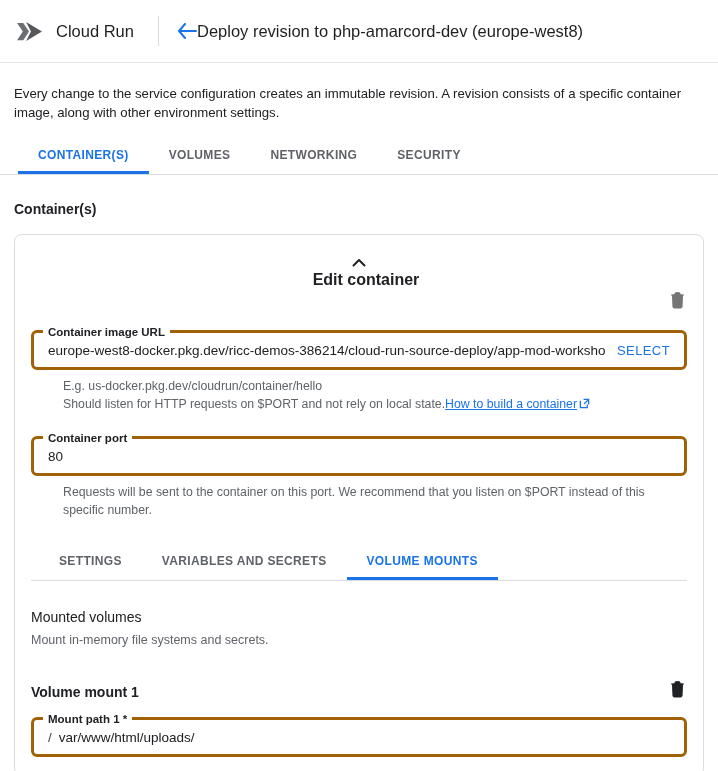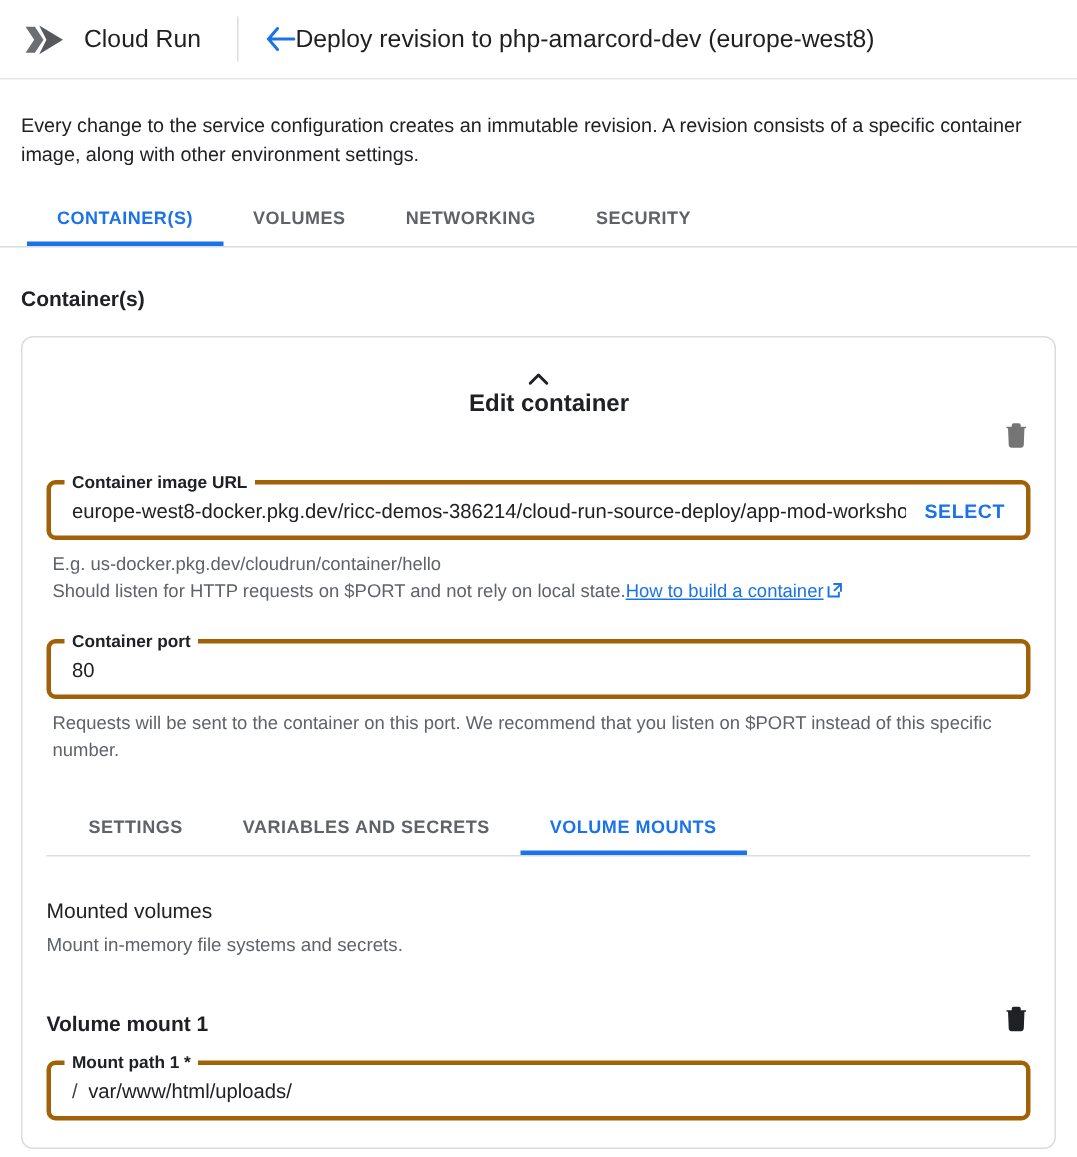--- a/index.html
+++ b/index.html
@@ -6,21 +6,21 @@
   html, body { background: #fff; }
   body {
     width: 718px; height: 771px;
     font-family: "Liberation Sans", sans-serif;
     color: #202124;
     overflow: hidden;
   }
 
   
   .header {
-    height: 53px; display: flex; align-items: center;
+    height: 63px; display: flex; align-items: center;
     padding: 0 16px; border-bottom: 1px solid #e4e6e8;
   }
   .logo { width: 27px; height: 23px; flex: 0 0 auto; }
   .product-name { font-size: 16.5px; margin-left: 13px; color: #1f1f1f; }
   .header-divider { width: 1px; height: 30px; background: #dadce0; margin: 0 0 0 24px; }
   .back-btn {
     margin-left: 18px; background: none; border: none; cursor: pointer;
     display: flex; align-items: center;
   }
   .page-title { font-size: 16.5px; color: #1f1f1f; white-space: nowrap; }
@@ -64,28 +64,28 @@
   .field-label {
     position: absolute; top: -7px; left: 9px; background: #fff;
     padding: 0 5px; font-size: 11.5px; font-weight: bold; color: #202124;
     white-space: nowrap;
   }
   .field-value { font-size: 13.5px; color: #202124; flex: 1 1 auto; white-space: nowrap; overflow: hidden; }
   .field-prefix { font-size: 13.5px; color: #444746; margin-right: 7px; }
   .inline-btn {
     background: none; border: none; cursor: pointer; margin-left: 12px;
     font-family: "Liberation Sans", sans-serif;
-    font-size: 13px; font-weight: bold; letter-spacing: .4px; color: #1a73e8; flex: 0 0 auto;
+    font-size: 13px; font-weight: normal; letter-spacing: .4px; color: #1a73e8; flex: 0 0 auto;
   }
   .caret-down {
     width: 0; height: 0; border-left: 5px solid transparent; border-right: 5px solid transparent;
     border-top: 6px solid #202124; margin-left: 12px; flex: 0 0 auto;
   }
 
-  .helper { margin: 7px 0 0 4px; font-size: 12.3px; line-height: 18px; color: #5f6368; }
+  .helper { margin: 7px 0 0 32px; font-size: 12.3px; line-height: 18px; color: #5f6368; }
   .helper a { color: #1a73e8; text-decoration: underline; cursor: pointer; }
   .ext-icon { display: inline-block; vertical-align: -1px; margin-left: 2px; }
 
   
   .sub-heading { margin-top: 28px; font-size: 14px; font-weight: normal; }
   .sub-text { margin-top: 8px; font-size: 12.5px; color: #5f6368; }
   .vm-row { display: flex; align-items: flex-end; margin-top: 31px; }
   .vm-title { font-size: 14px; font-weight: bold; }
 </style>
 </head>

